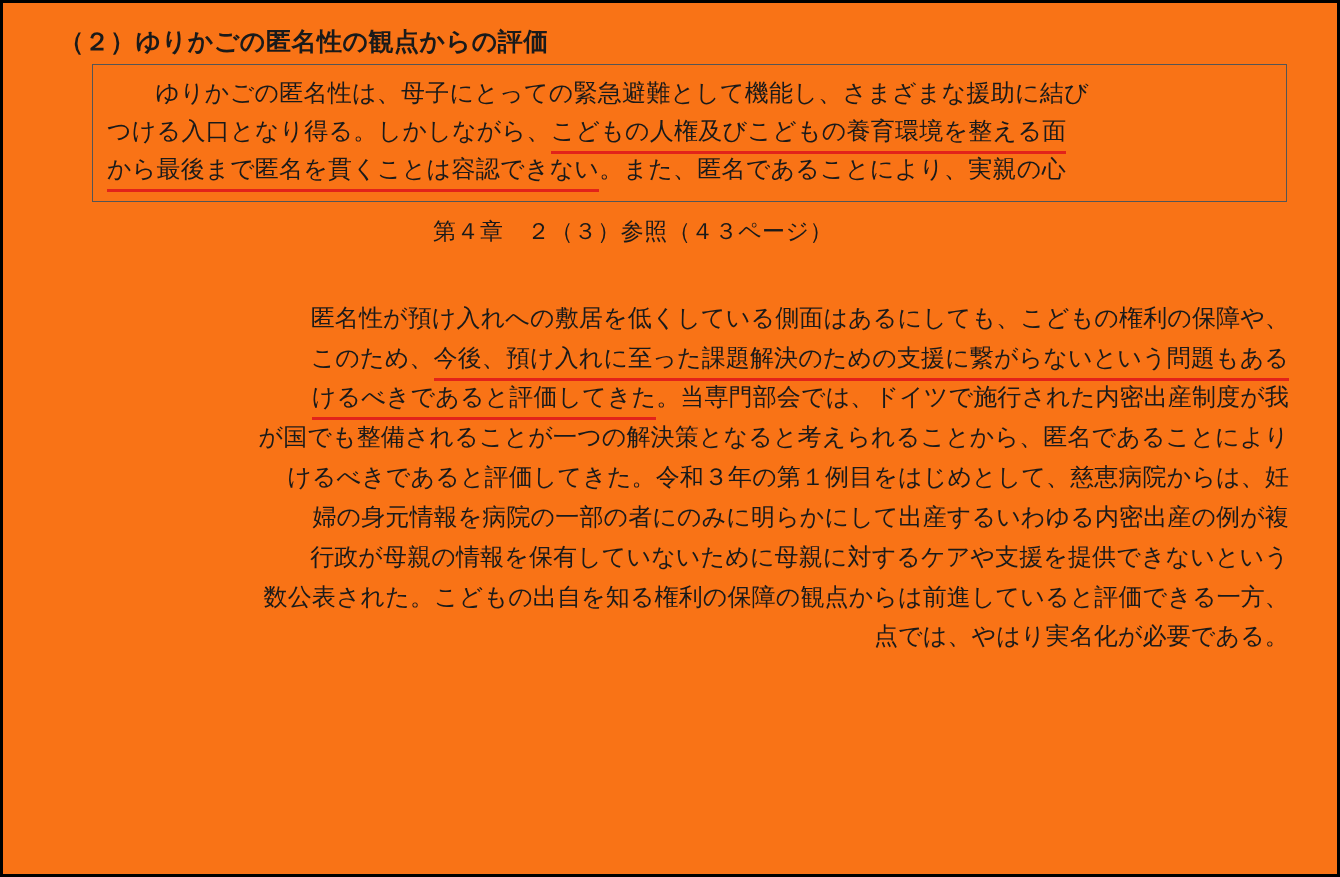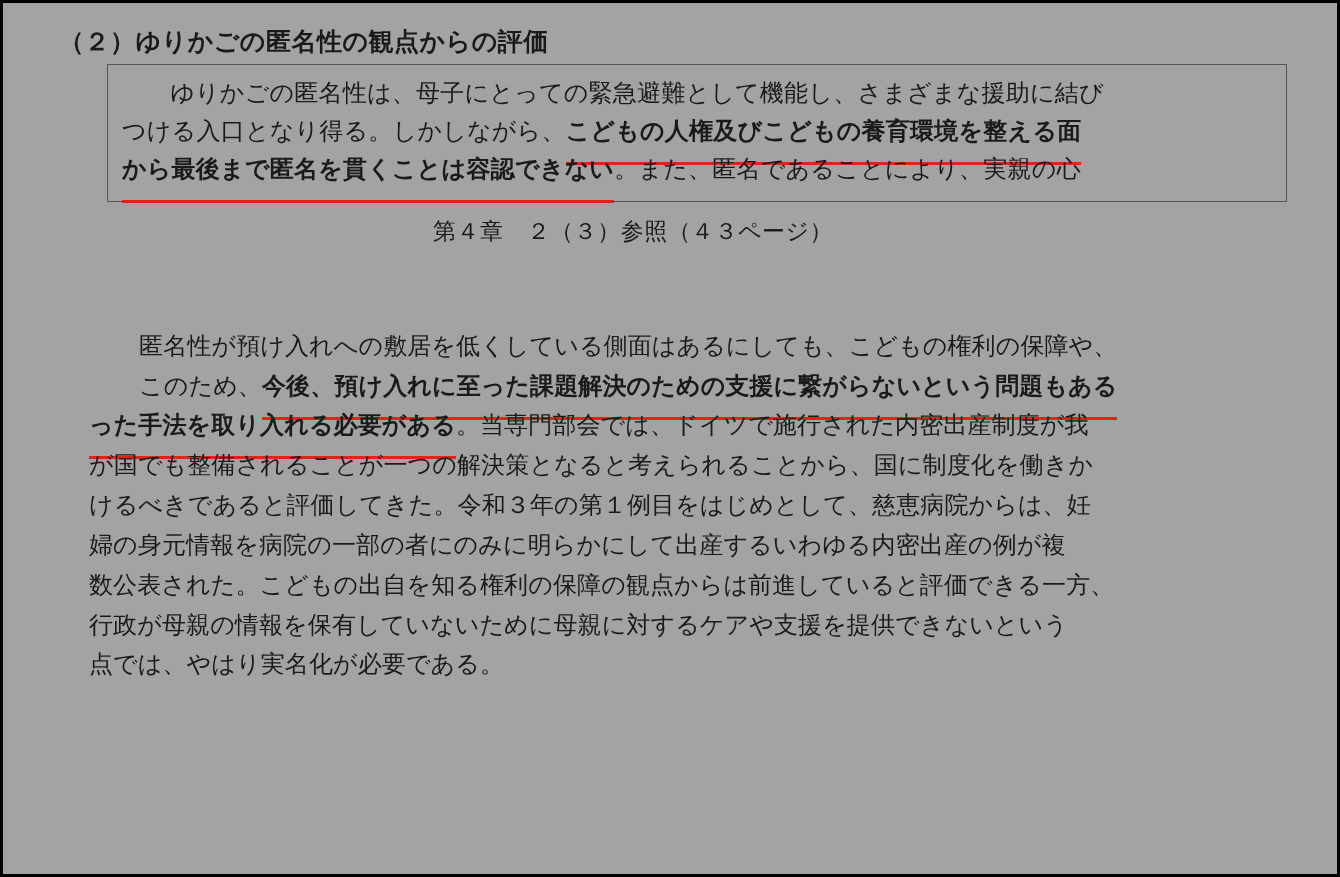--- a/index.html
+++ b/index.html
@@ -4,21 +4,21 @@
 <style>
   html, body {
     margin: 0;
     padding: 0;
     background: #ffffff;
   }
   .page {
     position: relative;
     width: 1340px;
     height: 877px;
-    background: #a3a3a3;
+    background: #f97316;
     box-sizing: border-box;
     border: 3px solid #000000;
     overflow: hidden;
     font-family: "DejaVu Sans", "Liberation Sans", sans-serif;
     color: #1a1a1a;
   }
   .inner {
     position: absolute;
     left: 0;
     top: 0;
@@ -28,49 +28,49 @@
     box-sizing: border-box;
   }
   .heading {
     font-size: 25px;
     font-weight: bold;
     letter-spacing: 0.02em;
     margin: 8px 0 6px 22px;
     color: #1a1a1a;
   }
   .quote-box {
-    margin: 0 16px 0 70px;
+    margin: 0 16px 0 55px;
     border: 1px solid #555;
     padding: 10px 14px 12px 14px;
     box-sizing: border-box;
   }
   .quote-line {
     font-size: 24px;
     line-height: 1.58;
     letter-spacing: 0.01em;
     white-space: nowrap;
     color: #1a1a1a;
   }
   .quote-line.indent {
     text-indent: 24px;
   }
   .ul {
     border-bottom: 3px solid #e2231a;
-    padding-bottom: 17px;
-    font-weight: bold;
+    padding-bottom: 6px;
   }
   .ref {
     font-size: 23px;
     text-align: center;
     margin: 14px 74px 0 0;
     letter-spacing: 0.02em;
     white-space: nowrap;
   }
   .body-block {
-    margin: 80px 14px 0 52px;
+    margin: 52px 14px 0 52px;
+    text-align: right;
   }
   .body-line {
     font-size: 24px;
     line-height: 1.66;
     letter-spacing: 0.005em;
     white-space: nowrap;
     color: #1a1a1a;
   }
   .body-line.indent {
     text-indent: 26px;
@@ -99,36 +99,36 @@
     <div class="ref">第４章　２（３）参照（４３ページ）</div>
 
     <div class="body-block">
       <div class="body-line indent">
         <span>　匿名性が預け入れへの敷居を低くしている側面はあるにしても、こどもの権利の保障や、</span>
       </div>
       <div class="body-line indent">
         <span>　このため、</span><span class="ul">今後、預け入れに至った課題解決のための支援に繋がらないという問題もある</span>
       </div>
       <div class="body-line">
-        <span class="ul">った手法を取り入れる必要がある</span><span>。当専門部会では、ドイツで施行された内密出産制度が我</span>
+        <span class="ul">けるべきであると評価してきた</span><span>。当専門部会では、ドイツで施行された内密出産制度が我</span>
       </div>
       <div class="body-line">
-        <span>が国でも整備されることが一つの解決策となると考えられることから、国に制度化を働きか</span>
+        <span>が国でも整備されることが一つの解決策となると考えられることから、匿名であることにより</span>
       </div>
       <div class="body-line">
         <span>けるべきであると評価してきた。令和３年の第１例目をはじめとして、慈恵病院からは、妊</span>
       </div>
       <div class="body-line">
         <span>婦の身元情報を病院の一部の者にのみに明らかにして出産するいわゆる内密出産の例が複</span>
       </div>
       <div class="body-line">
-        <span>数公表された。こどもの出自を知る権利の保障の観点からは前進していると評価できる一方、</span>
+        <span>行政が母親の情報を保有していないために母親に対するケアや支援を提供できないという</span>
       </div>
       <div class="body-line">
-        <span>行政が母親の情報を保有していないために母親に対するケアや支援を提供できないという</span>
+        <span>数公表された。こどもの出自を知る権利の保障の観点からは前進していると評価できる一方、</span>
       </div>
       <div class="body-line">
         <span>点では、やはり実名化が必要である。</span>
       </div>
     </div>
 
   </div>
 </div>
 
 </body></html>

